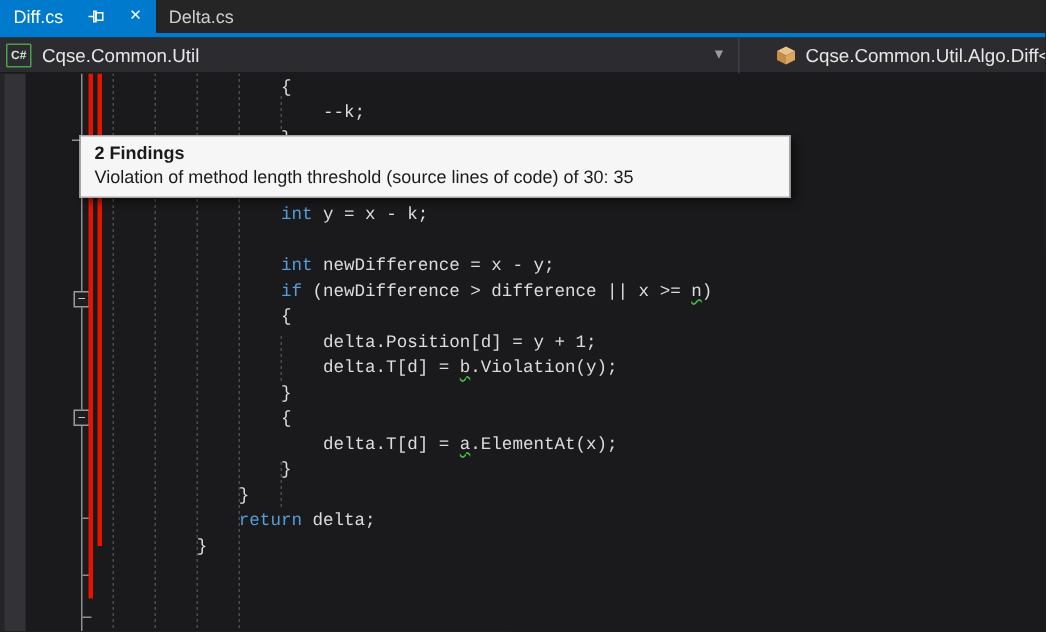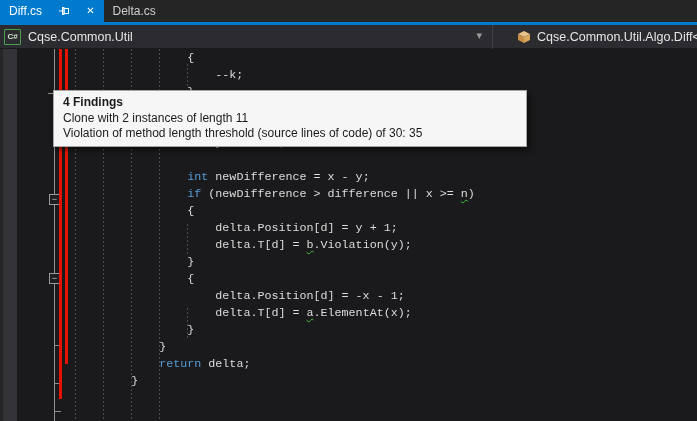--- a/index.html
+++ b/index.html
@@ -123,27 +123,25 @@
         <div class="code-line"></div>
         <div class="code-line"><span class="tok-pl">                    </span><span class="tok-kw">int</span><span class="tok-pl"> y = x - k;</span></div>
         <div class="code-line"></div>
         <div class="code-line"><span class="tok-pl">                    </span><span class="tok-kw">int</span><span class="tok-pl"> newDifference = x - y;</span></div>
         <div class="code-line"><span class="tok-pl">                    </span><span class="tok-kw">if</span><span class="tok-pl"> (newDifference &gt; difference || x &gt;= </span><span class="tok-sq">n</span><span class="tok-pl">)</span></div>
         <div class="code-line"><span class="tok-pl">                    {</span></div>
         <div class="code-line"><span class="tok-pl">                        delta.Position[d] = y + 1;</span></div>
         <div class="code-line"><span class="tok-pl">                        delta.T[d] = </span><span class="tok-sq">b</span><span class="tok-pl">.Violation(y);</span></div>
         <div class="code-line"><span class="tok-pl">                    }</span></div>
         <div class="code-line"><span class="tok-pl">                    {</span></div>
-        <div class="code-line"><span class="tok-pl">                        delta.Position[d] = -x - 1;</span></div>
         <div class="code-line"><span class="tok-pl">                        delta.T[d] = </span><span class="tok-sq">a</span><span class="tok-pl">.ElementAt(x);</span></div>
         <div class="code-line"><span class="tok-pl">                    }</span></div>
         <div class="code-line"><span class="tok-pl">                }</span></div>
         <div class="code-line"><span class="tok-pl">                </span><span class="tok-kw">return</span><span class="tok-pl"> delta;</span></div>
         <div class="code-line"><span class="tok-pl">            }</span></div>
       </div>
   </div>
 
   <div class="tooltip">
-    <div class="tt-title">4 Findings</div>
-    <div>Clone with 2 instances of length 11</div>
+    <div class="tt-title">2 Findings</div>
     <div>Violation of method length threshold (source lines of code) of 30: 35</div>
   </div>
 </div>
 
 </body></html>

